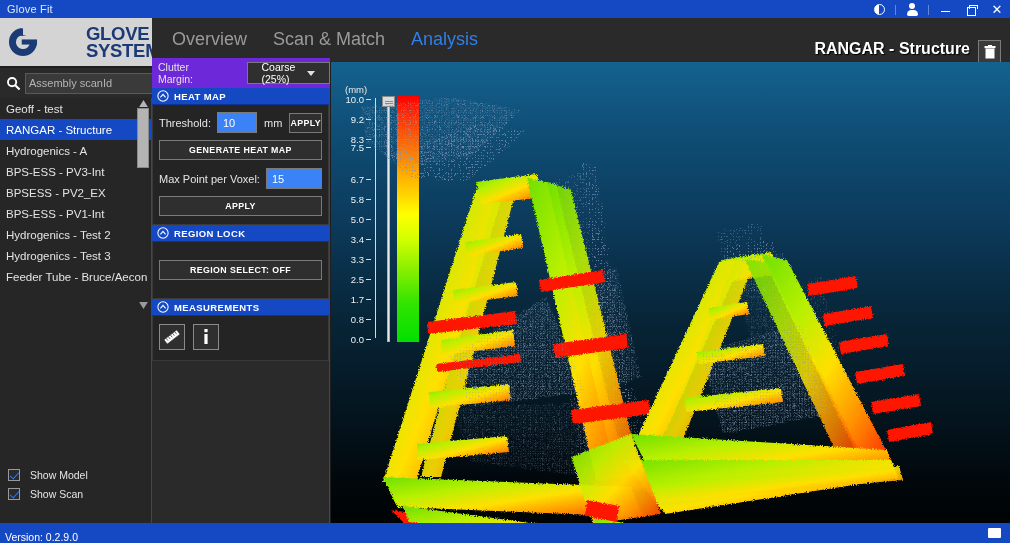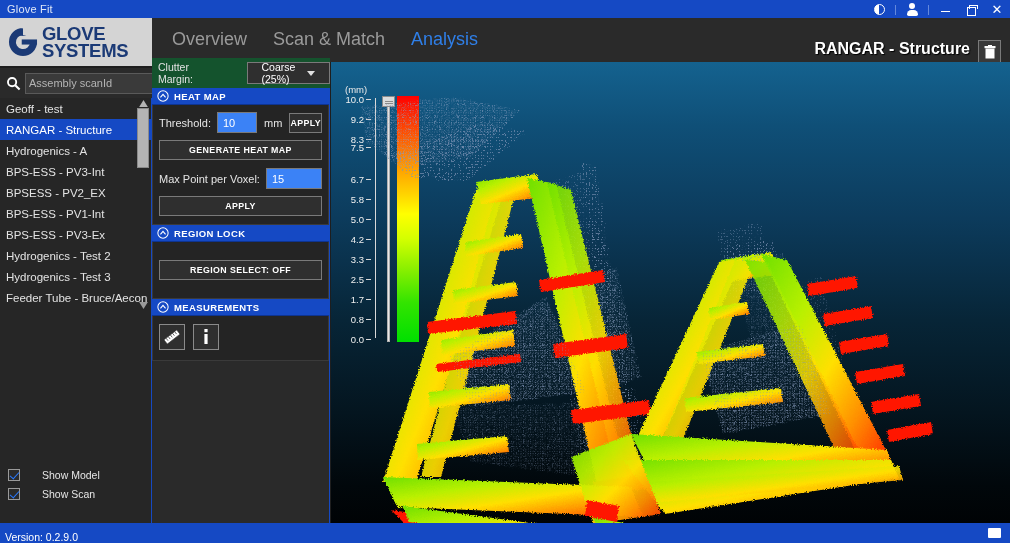--- a/index.html
+++ b/index.html
@@ -38,21 +38,21 @@
   .restore-ic { position: relative; width: 9px; height: 9px; }
   .restore-ic::before { content:""; position:absolute; left:0; top:2px;
       width:7px; height:7px; border:1.3px solid #fff; }
   .restore-ic::after { content:""; position:absolute; left:2px; top:0;
       width:7px; height:3px; border:1.3px solid #fff; border-bottom:none; }
   .close-ic { font-size: 13px; line-height: 13px; color:#fff; font-family:"DejaVu Sans", sans-serif; }
 
   
   .logo-box {
     position: absolute; left: 0; top: 18px; width: 152px; height: 48px;
-    background: #d4d4d4; display: flex; align-items: center; padding-left: 6px;
+    background: #d4d4d4; display: flex; align-items: center; padding-left: 6px; gap: 44px;
   }
   .logo-mark { width: 34px; height: 34px; flex: 0 0 34px; }
   .logo-text { margin-left: 2px; line-height: 0.92; }
   .logo-text div {
     font-family: "Liberation Sans", sans-serif;
     font-weight: bold; font-size: 18.5px; color: #1b3a76;
     letter-spacing: -0.3px;
   }
 
   
@@ -103,21 +103,21 @@
   .chk-row { display: flex; align-items: center; height: 19px; }
   .chk-box {
     width: 12px; height: 12px; border: 1px solid #9a9a9a; background: #2a2a2a;
     position: relative; flex: 0 0 12px;
   }
   .chk-box.on::after {
     content: ""; position: absolute; left: 3px; top: 0.5px;
     width: 4px; height: 8px; border: solid #2979ff;
     border-width: 0 1.8px 1.8px 0; transform: rotate(42deg);
   }
-  .chk-label { font-size: 10.5px; color: #e5e5e5; margin-left: 22px; }
+  .chk-label { font-size: 10.5px; color: #e5e5e5; margin-left: 10px; }
 
   
   .topnav {
     position: absolute; left: 152px; top: 18px; width: 858px; height: 44px;
     background: #2a2a2a; display: flex; align-items: center;
   }
   .tab {
     font-size: 18px; color: #9a9a9a; margin-left: 18px; padding: 0 4px 2px;
     font-weight: 400;
   }
@@ -130,21 +130,21 @@
   }
   .trash-btn {
     position: absolute; right: 9px; top: 22px; width: 23px; height: 23px;
     background: #3a3a3a; border: 1px solid #7a7a7a;
     display: flex; align-items: center; justify-content: center;
   }
 
   
   .clutter-row {
     position: absolute; left: 152px; top: 58px; width: 178px; height: 30px;
-    display: flex; align-items: center; background: #14532d; padding-left: 6px; gap: 20px;
+    display: flex; align-items: center; background: #6d28d9; padding-left: 6px; gap: 20px;
   }
   .clutter-label { font-size: 10.5px; color: #e2e2e2; }
   .clutter-select {
     margin-left: 5px; width: 88px; height: 22px; background: #2f2f2f;
     border: 1px solid #7a7a7a; display: flex; align-items: center;
     justify-content: space-between; padding: 0 14px;
   }
   .clutter-value { font-size: 10.5px; color: #ffffff; }
   .caret { width: 0; height: 0; border-left: 4px solid transparent;
       border-right: 4px solid transparent; border-top: 5px solid #e0e0e0; }
@@ -315,23 +315,20 @@
           <span>Hydrogenics - A</span>
         </div>
       <div class="list-item">
           <span>BPS-ESS - PV3-Int</span>
         </div>
       <div class="list-item">
           <span>BPSESS - PV2_EX</span>
         </div>
       <div class="list-item">
           <span>BPS-ESS - PV1-Int</span>
-        </div>
-      <div class="list-item">
-          <span>BPS-ESS - PV3-Ex</span>
         </div>
       <div class="list-item">
           <span>Hydrogenics - Test 2</span>
         </div>
       <div class="list-item">
           <span>Hydrogenics - Test 3</span>
         </div>
       <div class="list-item">
           <span>Feeder Tube - Bruce/Aecon</span>
         </div>
@@ -476,21 +473,21 @@
         </div>
       <div class="tick" style="top:100px;">
           <span class="t">5.8</span>
           <i></i>
         </div>
       <div class="tick" style="top:120px;">
           <span class="t">5.0</span>
           <i></i>
         </div>
       <div class="tick" style="top:140px;">
-          <span class="t">4.2</span>
+          <span class="t">3.4</span>
           <i></i>
         </div>
       <div class="tick" style="top:160px;">
           <span class="t">3.3</span>
           <i></i>
         </div>
       <div class="tick" style="top:180px;">
           <span class="t">2.5</span>
           <i></i>
         </div>

